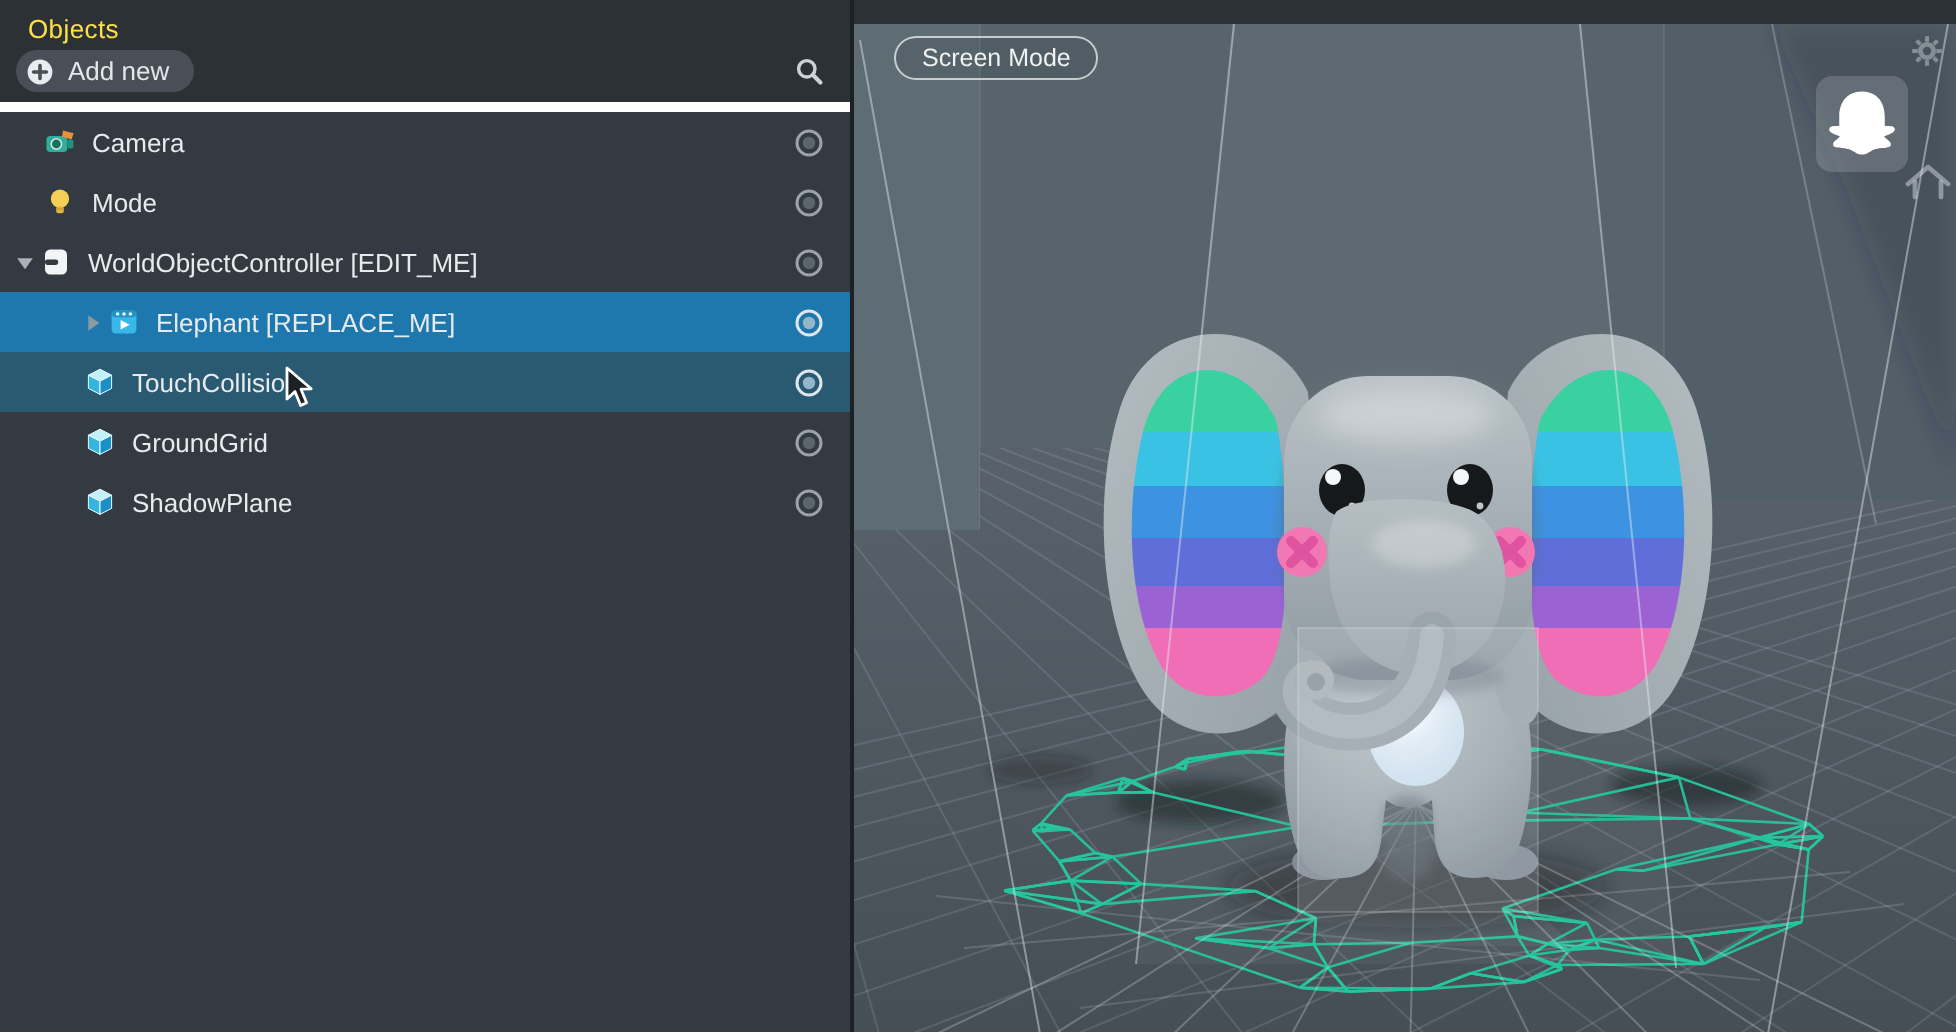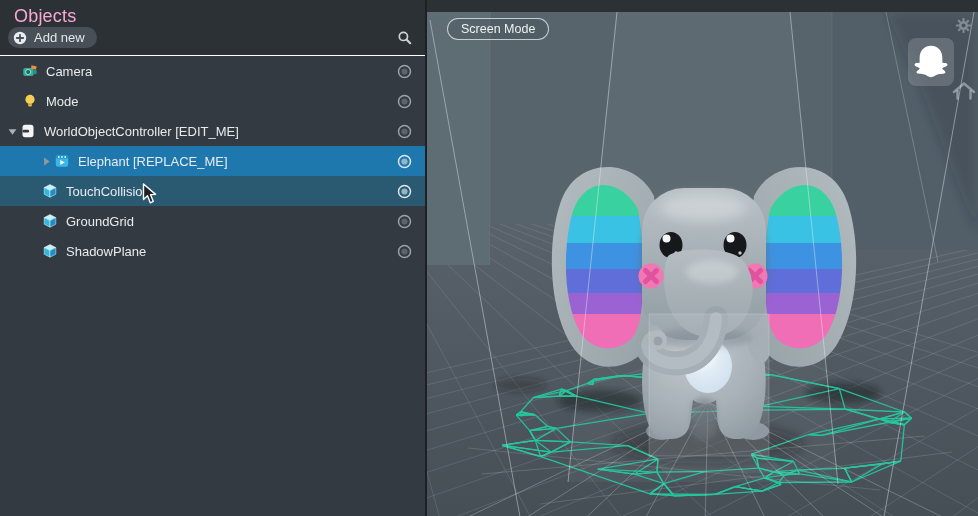--- a/index.html
+++ b/index.html
@@ -4,23 +4,23 @@
 <style>
   * { margin:0; padding:0; box-sizing:border-box; }
   html,body { width:978px; height:516px; overflow:hidden; background:#2c3136; }
   body { font-family:"Liberation Sans","DejaVu Sans",sans-serif; }
   .app { position:relative; width:978px; height:516px; overflow:hidden; }
 
   
   .objects-panel{ position:absolute; left:0; top:0; width:427px; height:516px;
     background:#343a41; border-right:2px solid #1d2125; }
   .panel-header{ height:26px; background:#2c3136; padding:6px 10px 0 14px; }
-  .panel-title{ color:#f9a8d4; font-size:18px; letter-spacing:.2px; }
+  .panel-title{ color:#fde047; font-size:13px; letter-spacing:.2px; }
   .panel-toolbar{ height:30px; background:#2c3136; display:flex; align-items:center;
-    padding:0 12px 6px 8px; border-bottom:1px solid #ffffff;justify-content:center; }
+    padding:0 12px 6px 8px; border-bottom:5px solid #ffffff;justify-content:center; }
   .add-new-btn{ display:inline-flex; align-items:center; gap:6px; background:#494f57;
     border-radius:11px; height:21px; padding:0 12px 0 4px; color:#e3e7e9; font-size:13px;
     cursor:default; border:none; }
   .toolbar-spacer{ flex:1; }
   .tree{ position:relative; }
   .tree-row{ position:relative; display:flex; align-items:center; height:30px; font-size:13px;
     color:#e8ebed; }
   .tree-row.sel-primary{ background:#1f78ad; }
   .tree-row.sel-secondary{ background:#2a5a72; }
   .expander-slot{ width:16px; height:16px; display:inline-flex; align-items:center; justify-content:center; flex:0 0 16px; }

